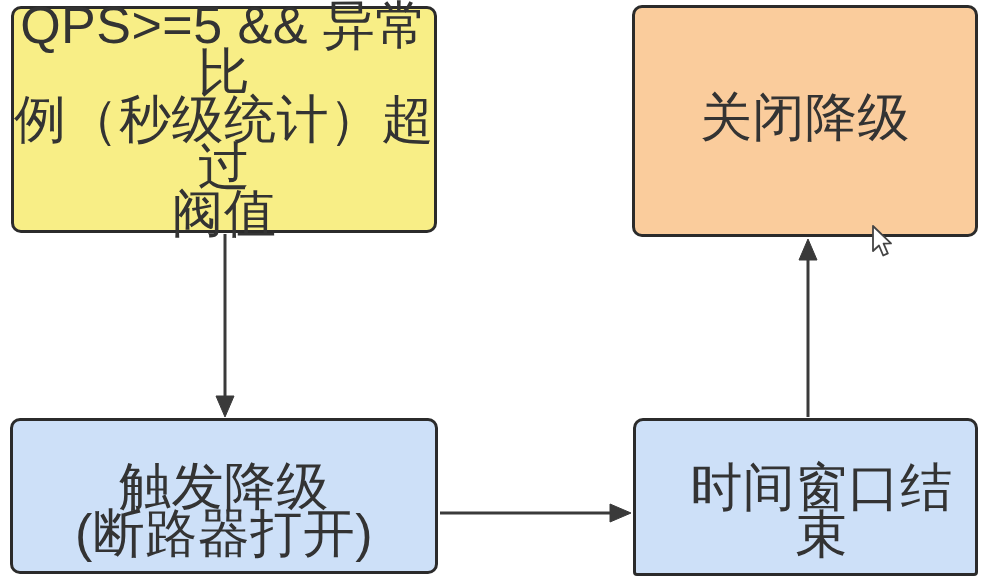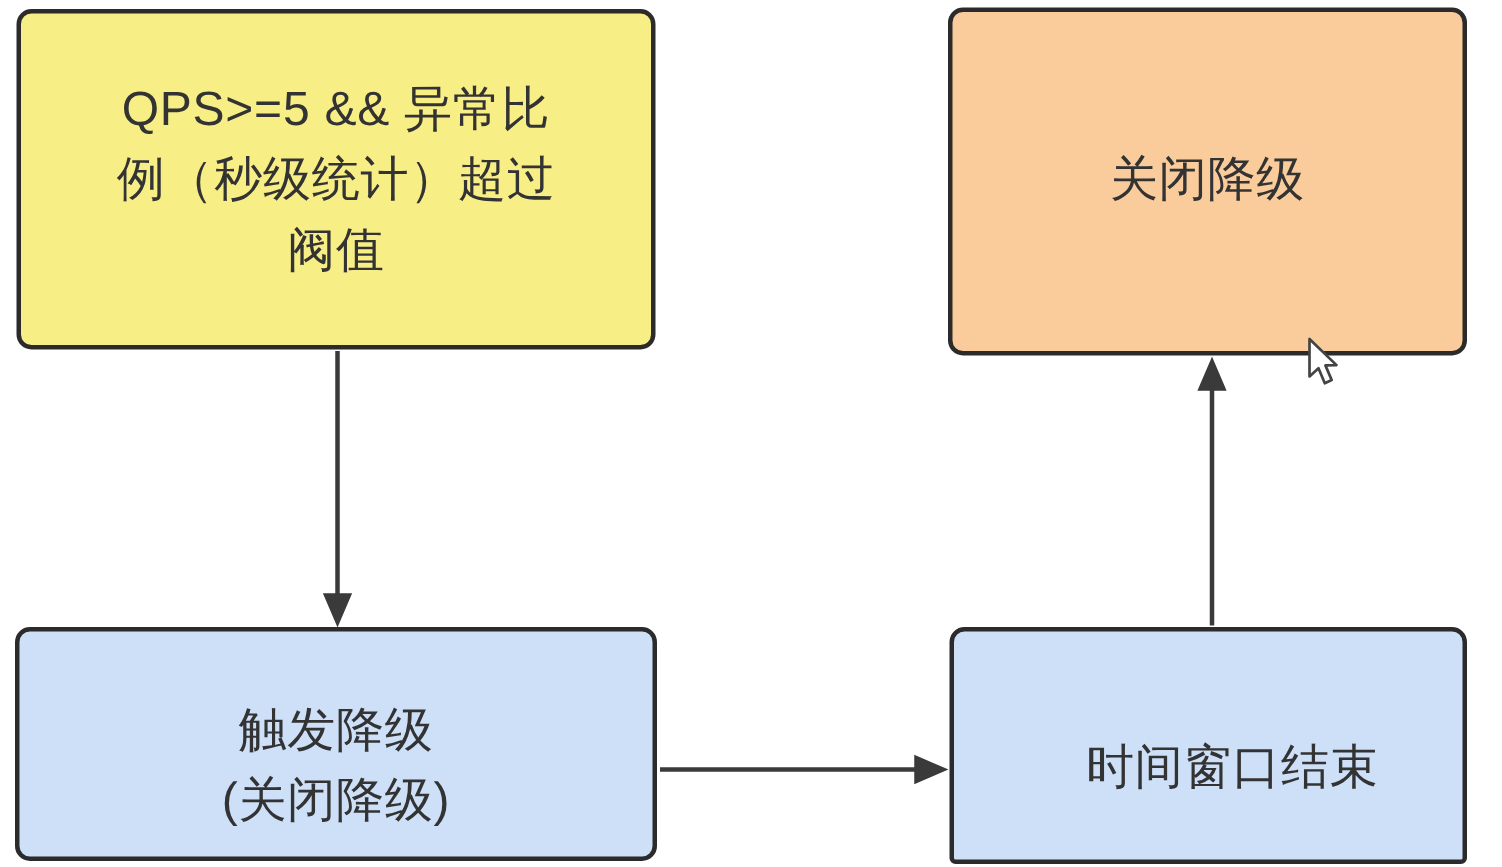--- a/index.html
+++ b/index.html
@@ -22,21 +22,21 @@
     box-sizing: border-box;
     border: 3px solid #2b2b2b;
     border-radius: 10px;
     display: flex;
     align-items: center;
     justify-content: center;
     text-align: center;
   }
   .node-label {
     white-space: pre-line;
-    font-size: 32px;
+    font-size: 52px;
     line-height: 47px;
     color: #333333;
     letter-spacing: 0.5px;
   }
   .node-condition      { left: 11px;  top: 6px;   width: 426px; height: 227px; }
   .node-close-degrade  { left: 632px; top: 5px;   width: 346px; height: 232px; }
   .node-trigger        { left: 10px;  top: 418px; width: 428px; height: 156px; padding-top: 28px; }
   .node-window-end     { left: 633px; top: 418px; width: 345px; height: 158px; padding-top: 28px; border-bottom-left-radius: 4px; border-bottom-right-radius: 4px; padding-left: 32px; }
   .edges {
     position: absolute;
@@ -63,21 +63,21 @@
 例（秒级统计）超过
 阀值</span>
   </div>
 
   <div class="node node-close-degrade" style="background-color: rgb(250, 204, 156); font-family: Liberation Mono, monospace;">
     <span class="node-label">关闭降级</span>
   </div>
 
   <div class="node node-trigger" style="background-color: rgb(205, 224, 248);">
     <span class="node-label">触发降级
-(关闭降级)</span>
+(断路器打开)</span>
   </div>
 
   <div class="node node-window-end" style="background-color: rgb(205, 224, 248);">
     <span class="node-label">时间窗口结束</span>
   </div>
 
   <svg class="edges" viewBox="0 0 1001 578" xmlns="http://www.w3.org/2000/svg">
 
     <g stroke="#3a3a3a" fill="#3a3a3a">
       <line x1="225" y1="234" x2="225" y2="400" stroke-width="3"></line>

